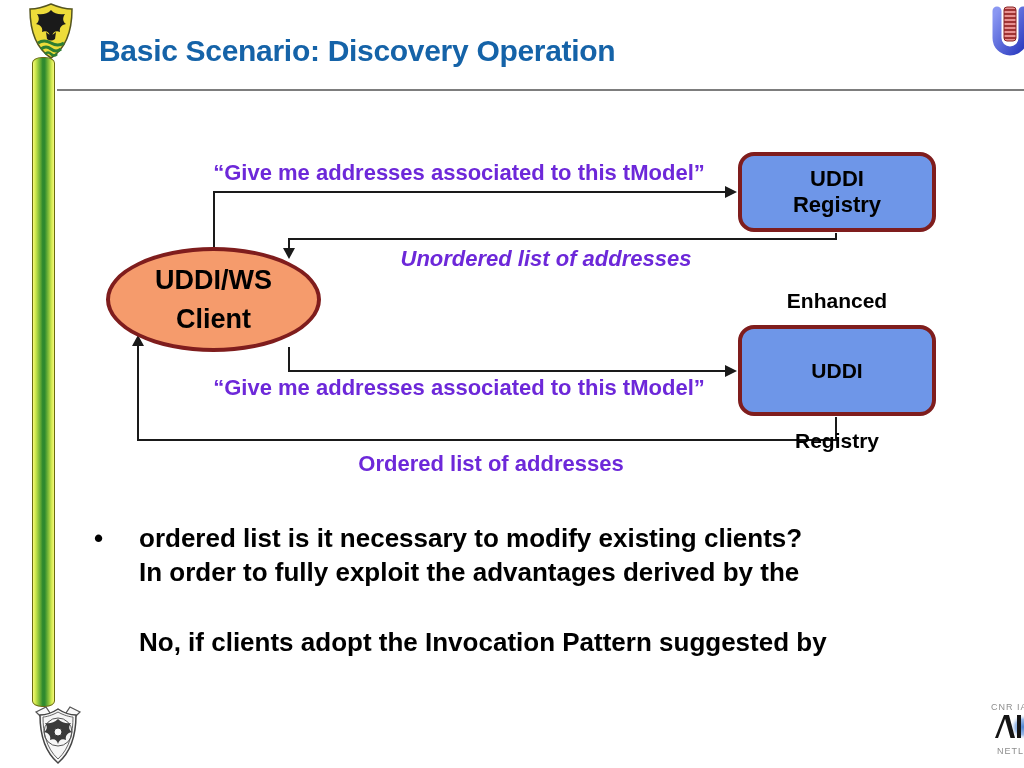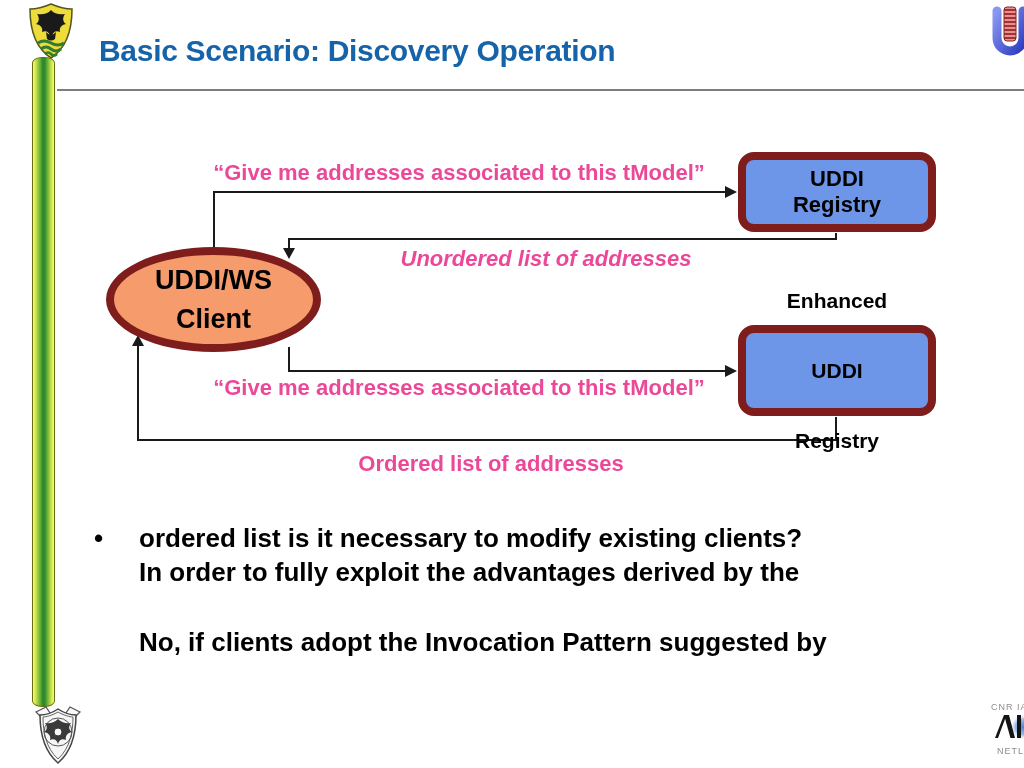--- a/index.html
+++ b/index.html
@@ -39,21 +39,21 @@
   .title-rule {
     position: absolute;
     left: 36px; top: 89px;
     width: 988px; height: 2px;
     background: var(--line_gray, #7d7d7d);
   }
 
   
   .node {
     position: absolute;
-    border: 8px solid #7f1d1d;
+    border: 4px solid #7f1d1d;
     display: flex;
     flex-direction: column;
     align-items: center;
     justify-content: center;
     font-weight: bold;
     color: #000;
     text-align: center;
   }
   .node-box {
     background: var(--node_fill, #6E96E8);
@@ -70,21 +70,21 @@
     font-size: 27px;
     line-height: 31px;
     gap: 8px;
   }
 
   
   .flow-label {
     position: absolute;
     font-size: 22px;
     font-weight: bold;
-    color: #ec4899;
+    color: #6d28d9;
     text-align: center;
     white-space: nowrap;
   }
   .lbl-req1  { left: 138px; top: 160px; width: 600px; }
   .lbl-resp1 { left: 325px; top: 246px; width: 400px; font-style: italic; }
   .lbl-req2  { left: 138px; top: 375px; width: 600px; }
   .lbl-resp2 { left: 270px; top: 451px; width: 400px; }
 
   .connectors {
     position: absolute;

